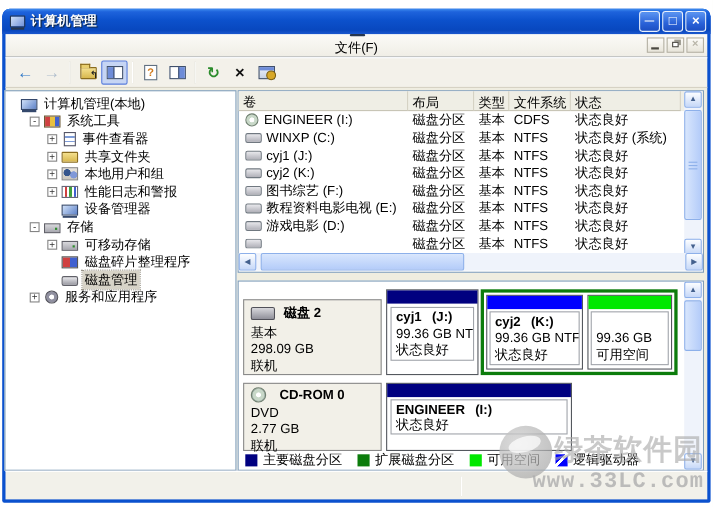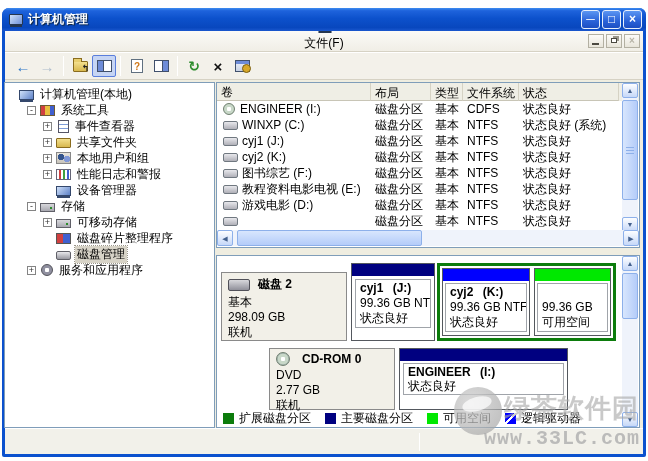--- a/index.html
+++ b/index.html
@@ -409,21 +409,21 @@
               <div class="pl1"></div>
               <div class="pl2">99.36 GB</div>
               <div class="pl3">可用空间</div>
             </div>
           </div>
         </div>
       </div>
     </div>
 
     <div class="disk-row" style="top:92px; height:62px;">
-      <div class="disk-label" style="height:62px;margin-left:48px;">
+      <div class="disk-label" style="height:62px;">
         <div class="dhead">
             <span class="cd-icon2"></span>
             <span>CD-ROM 0</span>
           </div>
         <div class="dline">DVD</div>
         <div class="dline">2.77 GB</div>
         <div class="dline">联机</div>
       </div>
       <div class="parts">
         <div class="part" style="width:169px; height:62px;">
@@ -431,26 +431,26 @@
           <div class="pinner" style="margin:2px 3px;">
             <div class="pl1" style="height:14px; line-height:14px;">ENGINEER (I:)</div>
             <div class="pl3" style="height:14px; line-height:14px;">状态良好</div>
           </div>
         </div>
       </div>
     </div>
 
     <div id="legend">
       <span class="leg-item">
+        <span class="swatch sw-primary"></span>
+        <span>主要磁盘分区</span>
+      </span>
+      <span class="leg-item">
         <span class="swatch sw-extended"></span>
         <span>扩展磁盘分区</span>
-      </span>
-      <span class="leg-item">
-        <span class="swatch sw-primary"></span>
-        <span>主要磁盘分区</span>
       </span>
       <span class="leg-item">
         <span class="swatch sw-free"></span>
         <span>可用空间</span>
       </span>
       <span class="leg-item">
         <span class="swatch sw-logical"></span>
         <span>逻辑驱动器</span>
       </span>
     </div>

